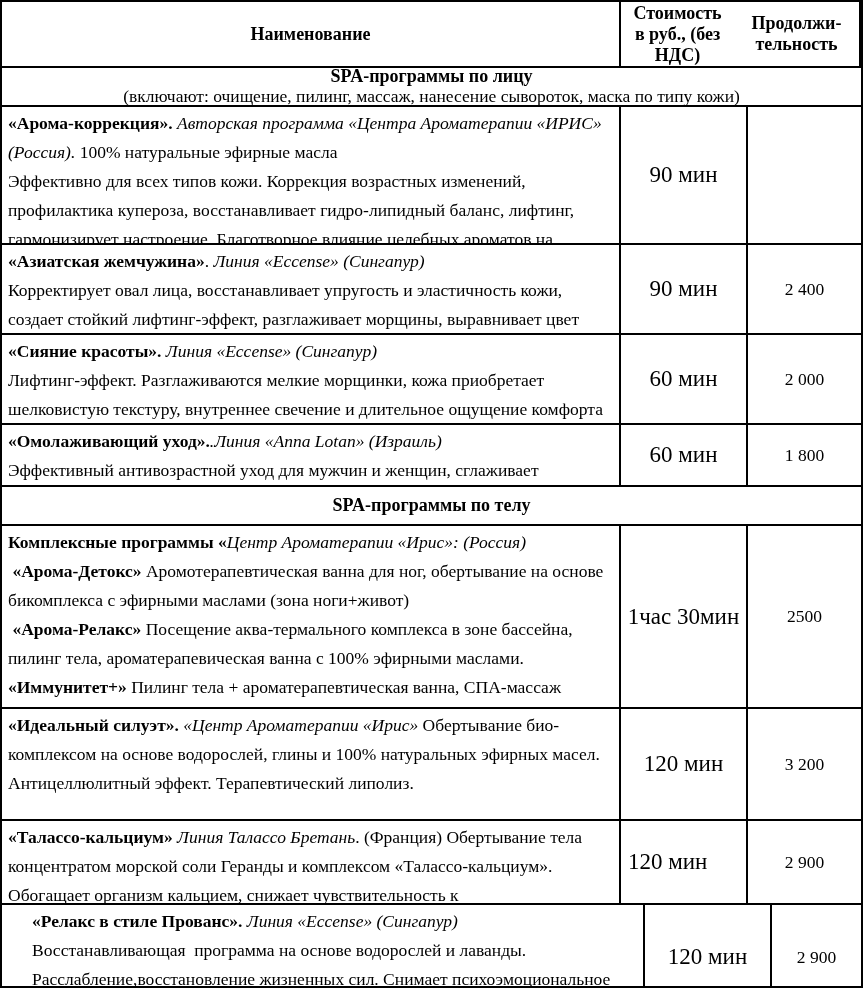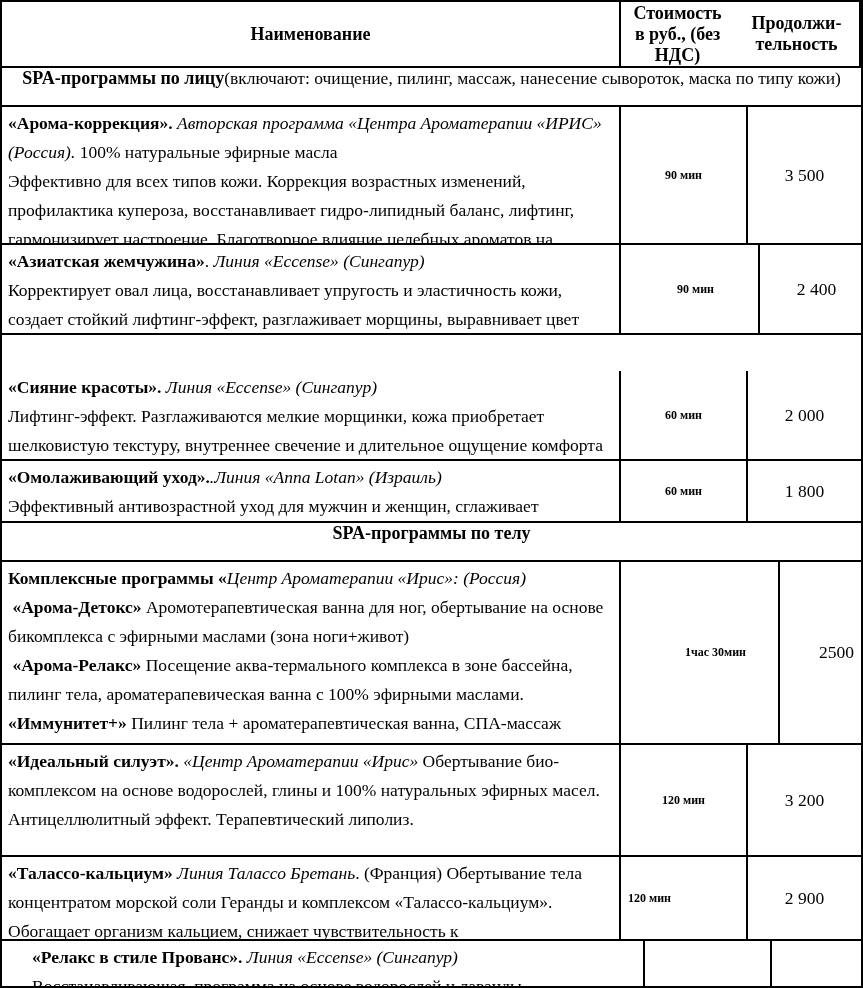--- a/index.html
+++ b/index.html
@@ -20,40 +20,39 @@
   .cell{box-sizing:border-box;overflow:hidden;}
   .c-name{
     width:619px;border-right:2px solid #000;
     padding:2px 8px 2px 6px;
     font-size:17.5px;line-height:29px;
     white-space:pre-wrap;text-align:left;
   }
   .c-dur{
     width:127px;border-right:2px solid #000;
     display:flex;align-items:center;justify-content:center;
-    font-size:12px;
-    font-weight:bold;
+    font-size:23px;
   }
   .c-dur.dur-left{justify-content:flex-start;padding-left:7px;}
   .c-price{
     flex:1;display:flex;align-items:center;justify-content:center;
     font-size:17.5px;
   }
   .header-row .cell{
     display:flex;align-items:center;justify-content:center;
     font-weight:bold;text-align:center;
     font-size:18px;line-height:21px;white-space:pre-line;
     padding:0 2px;
   }
   .c-section{
-    width:100%;display:flex;justify-content:center;
+    width:100%;display:flex;flex-direction:column;justify-content:center;
     text-align:center;line-height:19.5px;padding:1px 4px;box-sizing:border-box;
   }
   .sec-title{font-weight:bold;font-size:18px;}
-  .sec-sub{font-size:17.5px;font-weight:normal;text-align:right;}
+  .sec-sub{font-size:17.5px;font-weight:normal;}
   .seg-b{font-weight:bold;}
   .seg-i{font-style:italic;}
 </style>
 </head>
 <body>
 
 <div class="doc">
   <div class="tbl" id="tbl">
     <div class="row header-row" style="height:66px;">
       <div class="cell c-name">Наименование</div>
@@ -66,46 +65,45 @@
   <div class="row" style="height: 39px;">
         <div class="cell c-section">
           <div class="sec-title">SPA-программы по лицу</div>
           <div class="sec-sub">(включают: очищение, пилинг, массаж, нанесение сывороток, маска по типу кожи)</div>
         </div>
       </div>
       <div class="row" style="height: 138px;">
         <div class="cell c-name"><span class="seg-b">«Арома-коррекция». </span><span class="seg-i">Авторская программа «Центра Ароматерапии «ИРИС» (Россия). </span><span class="seg-n">100% натуральные эфирные масла
 Эффективно для всех типов кожи. Коррекция возрастных изменений, профилактика купероза, восстанавливает гидро-липидный баланс, лифтинг, гармонизирует настроение. Благотворное влияние целебных ароматов на организм в целом.</span></div>
         <div class="cell c-dur">90 мин</div>
-        <div class="cell c-price">3 500</div>
       </div>
-      <div class="row" style="height: 90px; gap: 12px;">
+      <div class="row" style="height: 90px;">
         <div class="cell c-name"><span class="seg-b">«Азиатская жемчужина»</span><span class="seg-n">. </span><span class="seg-i">Линия «Eccense» (Сингапур)</span><span class="seg-n">
 Корректирует овал лица, восстанавливает упругость и эластичность кожи, создает стойкий лифтинг-эффект, разглаживает морщины, выравнивает цвет лица</span></div>
         <div class="cell c-dur">90 мин</div>
         <div class="cell c-price">2 400</div>
       </div>
-      <div class="row" style="height: 90px; margin-top: 36px;">
+      <div class="row" style="height: 90px;">
         <div class="cell c-name"><span class="seg-b">«Сияние красоты». </span><span class="seg-i">Линия «Eccense» (Сингапур)</span><span class="seg-n">
 Лифтинг-эффект. Разглаживаются мелкие морщинки, кожа приобретает шелковистую текстуру, внутреннее свечение и длительное ощущение комфорта</span></div>
         <div class="cell c-dur">60 мин</div>
         <div class="cell c-price">2 000</div>
       </div>
       <div class="row" style="height: 62px;">
         <div class="cell c-name"><span class="seg-b">«Омолаживающий уход».</span><span class="seg-i">.Линия «Anna Lotan» (Израиль)</span><span class="seg-n">
 Эффективный антивозрастной уход для мужчин и женщин, сглаживает мимические морщины, борется дряблостью кожи, эффект лифтинга</span></div>
         <div class="cell c-dur">60 мин</div>
         <div class="cell c-price">1 800</div>
       </div>
       <div class="row" style="height: 39px;">
         <div class="cell c-section">
           <div class="sec-title">SPA-программы по телу</div>
         </div>
       </div>
-      <div class="row" style="height: 183px; gap: 32px;">
+      <div class="row" style="height: 183px;">
         <div class="cell c-name"><span class="seg-b">Комплексные программы «</span><span class="seg-i">Центр Ароматерапии «Ирис»: (Россия)</span><span class="seg-n">
 </span><span class="seg-b"> «Арома-Детокс»</span><span class="seg-n"> Аромотерапевтическая ванна для ног, обертывание на основе бикомплекса с эфирными маслами (зона ноги+живот)
 </span><span class="seg-b"> «Арома-Релакс»</span><span class="seg-n"> Посещение аква-термального комплекса в зоне бассейна, пилинг тела, ароматерапевическая ванна с 100% эфирными маслами.
 </span><span class="seg-b">«Иммунитет+»</span><span class="seg-n"> Пилинг тела + ароматерапевтическая ванна, СПА-массаж</span></div>
         <div class="cell c-dur">1час 30мин</div>
         <div class="cell c-price">2500</div>
       </div>
       <div class="row" style="height: 112px;">
         <div class="cell c-name"><span class="seg-b">«Идеальный силуэт». </span><span class="seg-i">«Центр Ароматерапии «Ирис» </span><span class="seg-n">Обертывание био-комплексом на основе водорослей, глины и 100% натуральных эфирных масел.
 Антицеллюлитный эффект. Терапевтический липолиз.</span></div>

